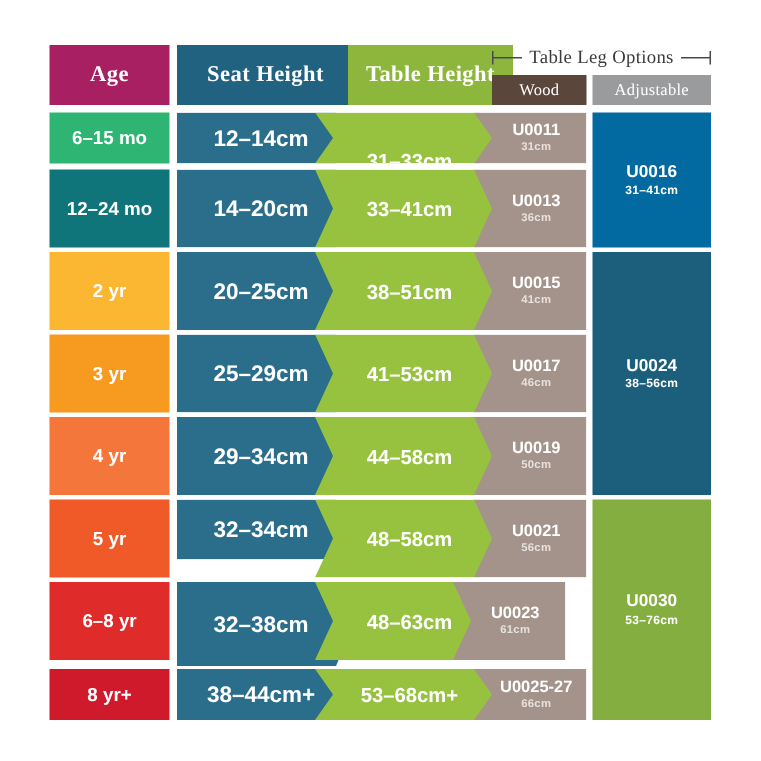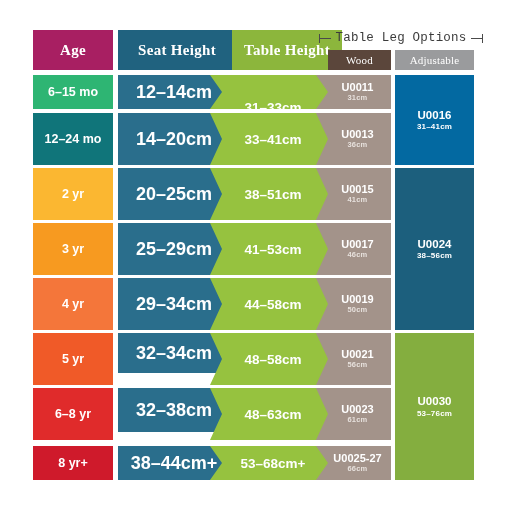--- a/index.html
+++ b/index.html
@@ -42,38 +42,38 @@
   }
   #hdr-wood{background:#5b463b;}
   #hdr-adj {background:#9a9b9d;}
 
   
   #legopts{
     position:absolute;left:328px;top:28px;width:146px;height:20px;
     display:flex;align-items:center;justify-content:center;gap:5px;
   }
   #legopts .lbl{
-    font-family:Liberation Mono, monospace;
+    font-family:Liberation Serif, serif;
     font-size:12.5px;color:#3b3b3b;white-space:nowrap;letter-spacing:.2px;
   }
   .brk{position:relative;height:9px;flex:1 1 auto;min-width:12px;}
   .brk:before{content:"";position:absolute;top:50%;left:0;right:0;height:1px;background:#4a4a4a;}
   .brk.l:after{content:"";position:absolute;left:0;top:0;width:1px;height:9px;background:#4a4a4a;}
   .brk.r:after{content:"";position:absolute;right:0;top:0;width:1px;height:9px;background:#4a4a4a;}
 
   
   .cell{
     position:absolute;
     display:flex;flex-direction:column;
     align-items:center;justify-content:center;
     color:#ffffff;box-sizing:border-box;
     font-weight:700;
   }
   .cell.age   {font-size:12.5px;}
-  .cell.seat  {font-size:18px;}
+  .cell.seat  {font-size:15px;}
   .cell.tablh {font-size:13.5px;}
 
   
   .chev-r{
     clip-path:polygon(0 0, calc(100% - 12px) 0, 100% 50%, calc(100% - 12px) 100%, 0 100%);
   }
   .chev-rl{
     clip-path:polygon(0 0, calc(100% - 12px) 0, 100% 50%, calc(100% - 12px) 100%, 0 100%, 12px 50%);
   }
   .chev-l{
@@ -182,27 +182,27 @@
       <div class="cell tablh chev-rl" style="left: 210px; top: 333px; width: 122px; height: 52px; background: rgb(150, 194, 63);">
         <span style="margin-left: 4px;">48–58cm</span>
       </div>
       <div class="cell wood chev-l" style="left: 316px; top: 333px; width: 75px; height: 52px; background: rgb(163, 147, 138);">
         <span class="wood-sku" style="margin-left: 8px;">U0021</span>
         <span class="wood-cm" style="margin-left: 8px;">56cm</span>
       </div>
       <div class="cell age" style="left: 33px; top: 388px; width: 80px; height: 52px; background: rgb(224, 43, 43);">
         <span>6–8 yr</span>
       </div>
-      <div class="cell seat chev-r" style="left: 118px; top: 388px; width: 118px; height: 44px; background: rgb(42, 110, 140);">
+      <div class="cell seat chev-r" style="left: 118px; top: 388px; width: 118px; height: 56px; background: rgb(42, 110, 140);">
         <span style="margin-right: 6px;">32–38cm</span>
       </div>
       <div class="cell tablh chev-rl" style="left: 210px; top: 388px; width: 122px; height: 52px; background: rgb(150, 194, 63);">
         <span style="margin-left: 4px;">48–63cm</span>
       </div>
-      <div class="cell wood chev-l" style="left: 316px; top: 388px; width: 75px; height: 52px; background: rgb(163, 147, 138);">
+      <div class="cell wood chev-l" style="left: 302px; top: 388px; width: 75px; height: 52px; background: rgb(163, 147, 138);">
         <span class="wood-sku" style="margin-left: 8px;">U0023</span>
         <span class="wood-cm" style="margin-left: 8px;">61cm</span>
       </div>
       <div class="cell age" style="left: 33px; top: 446px; width: 80px; height: 34px; background: rgb(207, 26, 43);">
         <span>8 yr+</span>
       </div>
       <div class="cell seat chev-r" style="left: 118px; top: 446px; width: 118px; height: 34px; background: rgb(42, 110, 140);">
         <span style="margin-right: 6px;">38–44cm+</span>
       </div>
       <div class="cell tablh chev-rl" style="left: 210px; top: 446px; width: 122px; height: 34px; background: rgb(150, 194, 63);">

